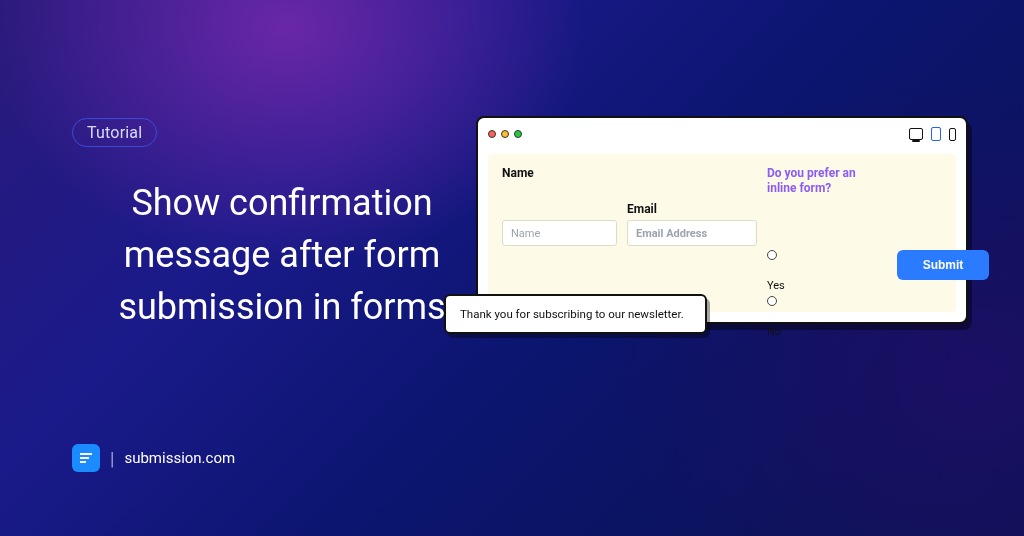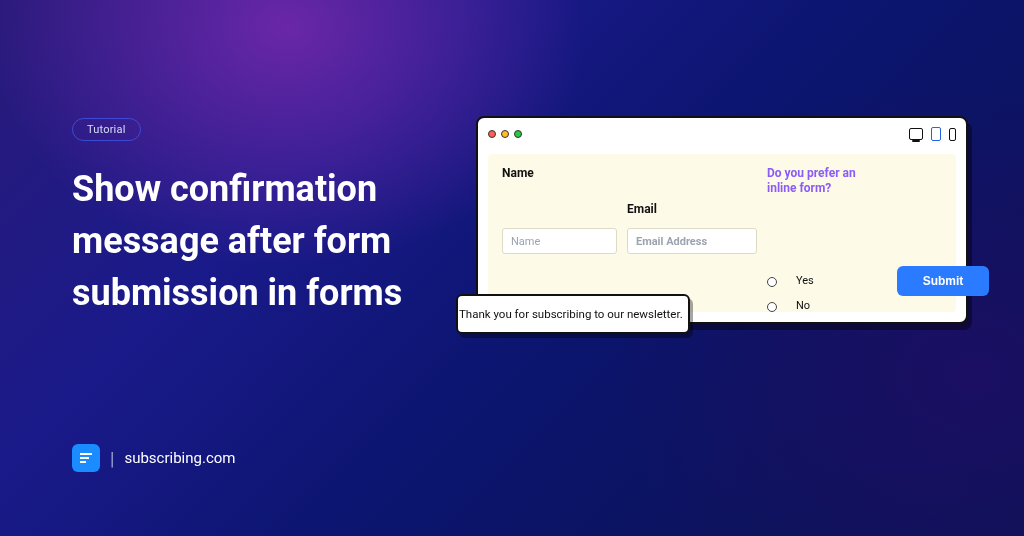--- a/index.html
+++ b/index.html
@@ -8,24 +8,24 @@
   width: 1024px; height: 536px; position: relative;
   background: radial-gradient(ellipse 500px 400px at 28% 5%, #6a27a8 0%, rgba(106,39,168,0) 60%),
               radial-gradient(ellipse 600px 500px at 95% 70%, #1b0f63 0%, rgba(27,15,99,0) 60%),
               linear-gradient(135deg, #2a1a7a 0%, #1a1a8a 30%, #0c1570 55%, #0a1250 100%);
 }
 .left {
   position: absolute; left: 72px; top: 118px; width: 420px; color: #fff;
 }
 .badge {
   display: inline-block; padding: 4px 14px; border: 1.5px solid #3b4bd8;
-  border-radius: 999px; font-size: 11px; color: #d8dcff; letter-spacing: .2px;
+  border-radius: 999px; font-size: 16px; color: #d8dcff; letter-spacing: .2px;
 }
 .title {
-  margin-top: 22px; font-size: 36px; font-weight: 700; line-height: 1.45; color: #fff;
+  margin-top: 30px; font-size: 36px; font-weight: 400; line-height: 1.45; color: #fff; text-align: center;
 }
 .brand {
   position: absolute; left: 72px; bottom: 64px; display: flex; align-items: center; gap: 10px; color: #fff;
 }
 .brand-logo {
   width: 28px; height: 28px; border-radius: 6px; background: #1a8cff;
   display: flex; align-items: center; justify-content: center;
 }
 .brand-sep { color: #9aa5d8; font-size: 18px; }
 .brand-text { font-size: 15px; color: #fff; }
@@ -51,63 +51,62 @@
   padding: 12px 14px 0 14px; display: grid;
   grid-template-columns: 115px 130px 120px 1fr; column-gap: 10px;
   grid-template-rows: auto auto auto auto; row-gap: 4px;
 }
 .fld-label { font-size: 12px; font-weight: 700; color: #111; }
 .fld-input {
   height: 26px; width: 100%; border: 1px solid #dcdcc6; border-radius: 3px; background: #fff;
   display:flex; align-items:center; padding:0 8px; font-size:11px; color:#9ca3af;
 }
 .radio-q { font-size: 12px; font-weight: 700; color:#8b5cf6; line-height:1.25; }
-.radio { display:flex; align-items:flex-end; gap:19px; font-size:11px; color:#111; }
+.radio { display:flex; align-items:flex-start; gap:19px; font-size:11px; color:#111;flex-direction:column; }
 .radio .circle { width:10px; height:10px; border:1.2px solid #444; border-radius:50%; background:#fff; }
 .submit {
   background:#2a7bff; color:#fff; border:none; border-radius:6px;
   font-size:12px; font-weight:700; width: 92px; height: 30px;
   align-self:start; justify-self:end; cursor:pointer;
 }
 
 .l-name { grid-column:1; grid-row:1; }
 .i-name { grid-column:1; grid-row:2; }
 .l-email { grid-column:2; grid-row:1;margin-top:36px; }
 .i-email { grid-column:2; grid-row:2;font-weight:bold; }
 .l-pref { grid-column:3; grid-row:1 / span 2; }
 .r-yes { grid-column:3; grid-row:3; }
 .r-no  { grid-column:3; grid-row:4; }
 .b-sub { grid-column:4; grid-row:3 / span 2; }
 
 .toast {
-  position: absolute; left: 444px; top: 294px; width: 234px;
+  position: absolute; left: 444px; top: 294px; width: 263px;
   background:#fff; border:2px solid #111; border-radius:6px;
-  padding:10px 1px; font-size:11.5px; line-height:1.4; color:#111;
+  padding:10px 14px; font-size:11.5px; line-height:1.4; color:#111;
   box-shadow: 3px 4px 0 rgba(0,0,0,.35);
-  margin-left: 12px;
 }
 </style>
 </head>
 <body>
 
 <div class="canvas">
 
   <div class="left">
     <span class="badge">Tutorial</span>
     <h1 class="title">Show confirmation message after form submission in forms</h1>
   </div>
 
   <div class="brand">
     <span class="brand-logo">
       <svg width="16" height="16" viewBox="0 0 16 16">
           <path d="M2 3h12v2H2zM2 7h9v2H2zM2 11h6v2H2z" fill="#fff"></path>
         </svg>
     </span>
     <span class="brand-sep">|</span>
-    <span class="brand-text">subscribing.com</span>
+    <span class="brand-text">submission.com</span>
   </div>
 
   <div class="window">
     <div class="titlebar">
       <div class="traffic">
         <span class="dot red"></span>
         <span class="dot yellow"></span>
         <span class="dot green"></span>
       </div>
       <div class="devices">

